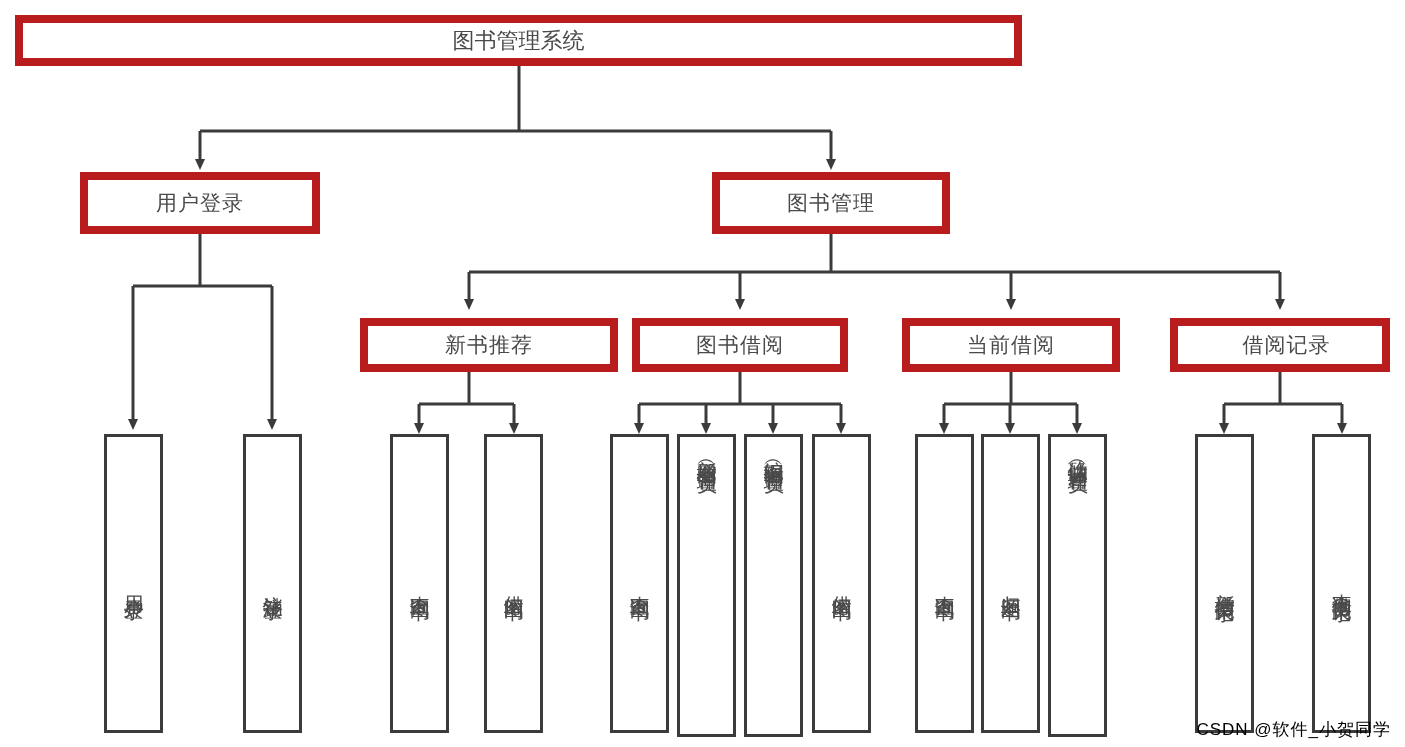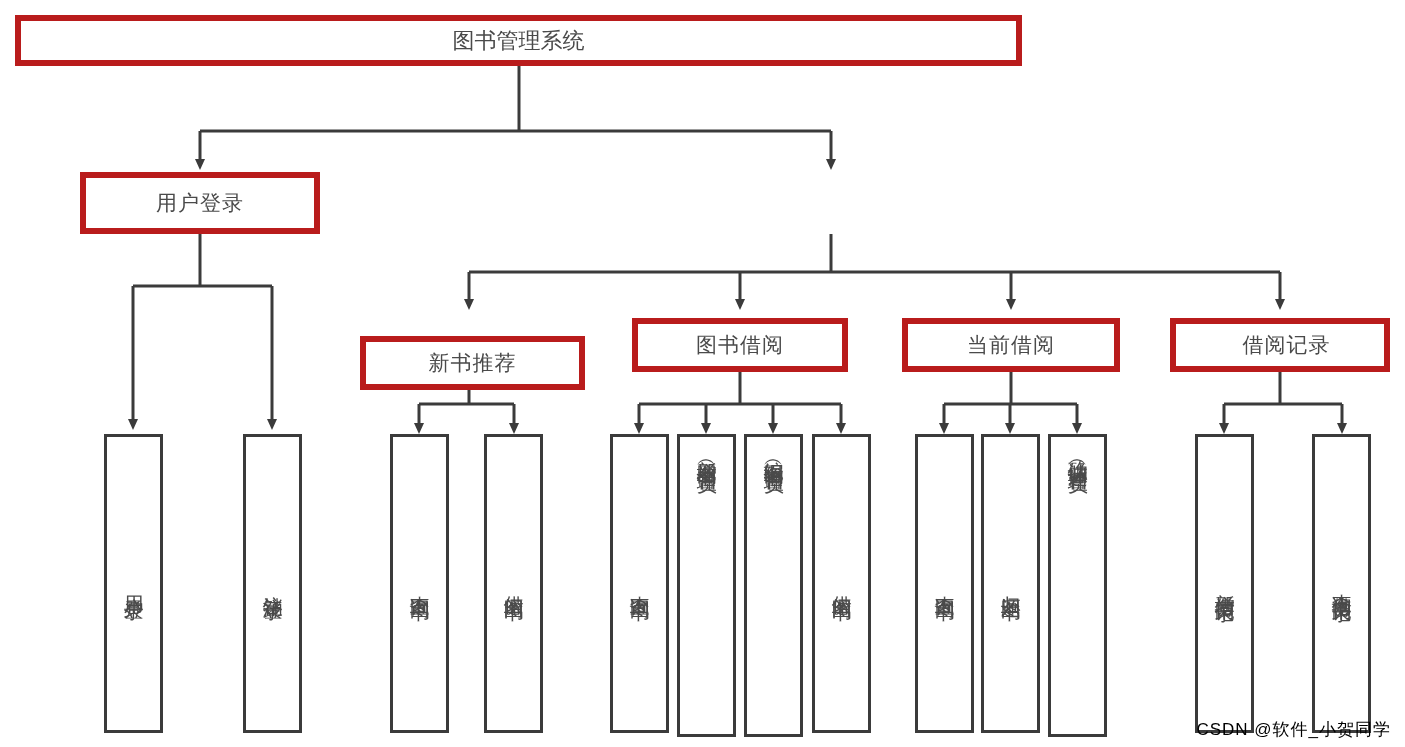--- a/index.html
+++ b/index.html
@@ -1,19 +1,19 @@
 <!DOCTYPE html>
 <html><head>
 <meta charset="utf-8">
 <style>
   html,body{margin:0;padding:0;background:#ffffff;}
   body{font-family:"Liberation Sans","DejaVu Sans",sans-serif;}
   #canvas{position:relative;width:1405px;height:747px;background:#ffffff;overflow:hidden;}
   #edges{position:absolute;left:0;top:0;width:1405px;height:747px;}
-  .node{position:absolute;box-sizing:border-box;background:#ffffff;border:6px solid #b91c1c;display:flex;align-items:center;justify-content:center;color:#4a4a4a;}
+  .node{position:absolute;box-sizing:border-box;background:#ffffff;border:8px solid #b91c1c;display:flex;align-items:center;justify-content:center;color:#4a4a4a;}
   .node.h{font-size:21px;letter-spacing:1px;}
   .node.root{font-size:22px;}
   .leaf{position:absolute;box-sizing:border-box;background:#ffffff;border:3px solid #3b3b3b;display:flex;align-items:flex-start;justify-content:center;padding-top:8px;}
   .vtext{writing-mode:vertical-rl;text-orientation:upright;font-size:20px;line-height:1.18;color:#4a4a4a;letter-spacing:2px;white-space:nowrap;}
   .leaf.centerv{align-items:center;padding-top:0;}
   #watermark{position:absolute;right:14px;bottom:6px;font-size:17px;color:#000000;letter-spacing:1px;white-space:nowrap;}
 </style>
 </head>
 <body>
 
@@ -69,22 +69,25 @@
     </g>
   </svg>
 
   <div class="node root" style="left:15px;top:15px;width:1007px;height:51px;">
     <span>图书管理系统</span>
   </div>
 
   <div class="node h" style="left:80px;top:172px;width:240px;height:62px;">
     <span>用户登录</span>
   </div>
+  <div class="node h" style="left:712px;top:172px;width:238px;height:62px;">
+    <span>图书管理</span>
+  </div>
 
-  <div class="node h" style="left:360px;top:336px;width:225px;height:54px;">
+  <div class="node h" style="left:360px;top:318px;width:258px;height:54px;">
     <span>新书推荐</span>
   </div>
   <div class="node h" style="left:902px;top:318px;width:218px;height:54px;">
     <span>当前借阅</span>
   </div>
   <div class="node h" style="left:632px;top:318px;width:216px;height:54px;">
     <span>图书借阅</span>
   </div>
   <div class="node h" style="left:1170px;top:318px;width:220px;height:54px;padding-left:13px;">
     <span>借阅记录</span>

